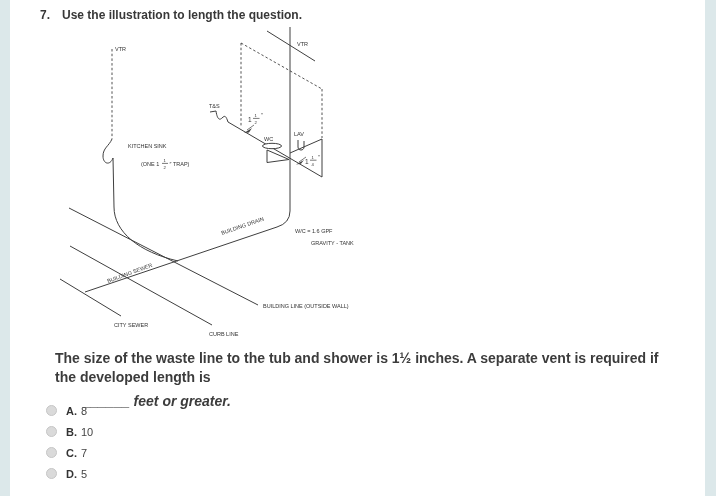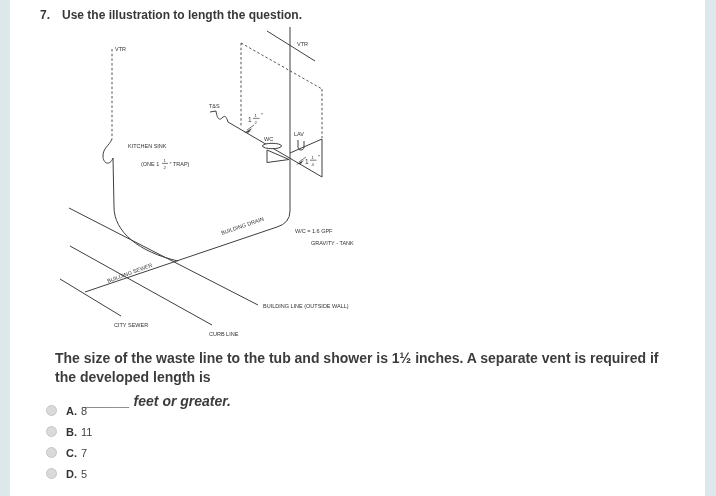--- a/index.html
+++ b/index.html
@@ -129,21 +129,21 @@
 
 <div class="options">
   <div class="option-row">
     <span class="radio"></span>
     <span class="opt-letter">A.</span>
     <span class="opt-value">8</span>
   </div>
   <div class="option-row">
     <span class="radio"></span>
     <span class="opt-letter">B.</span>
-    <span class="opt-value">11</span>
+    <span class="opt-value">10</span>
   </div>
   <div class="option-row">
     <span class="radio"></span>
     <span class="opt-letter">C.</span>
     <span class="opt-value">7</span>
   </div>
   <div class="option-row">
     <span class="radio"></span>
     <span class="opt-letter">D.</span>
     <span class="opt-value">5</span>

